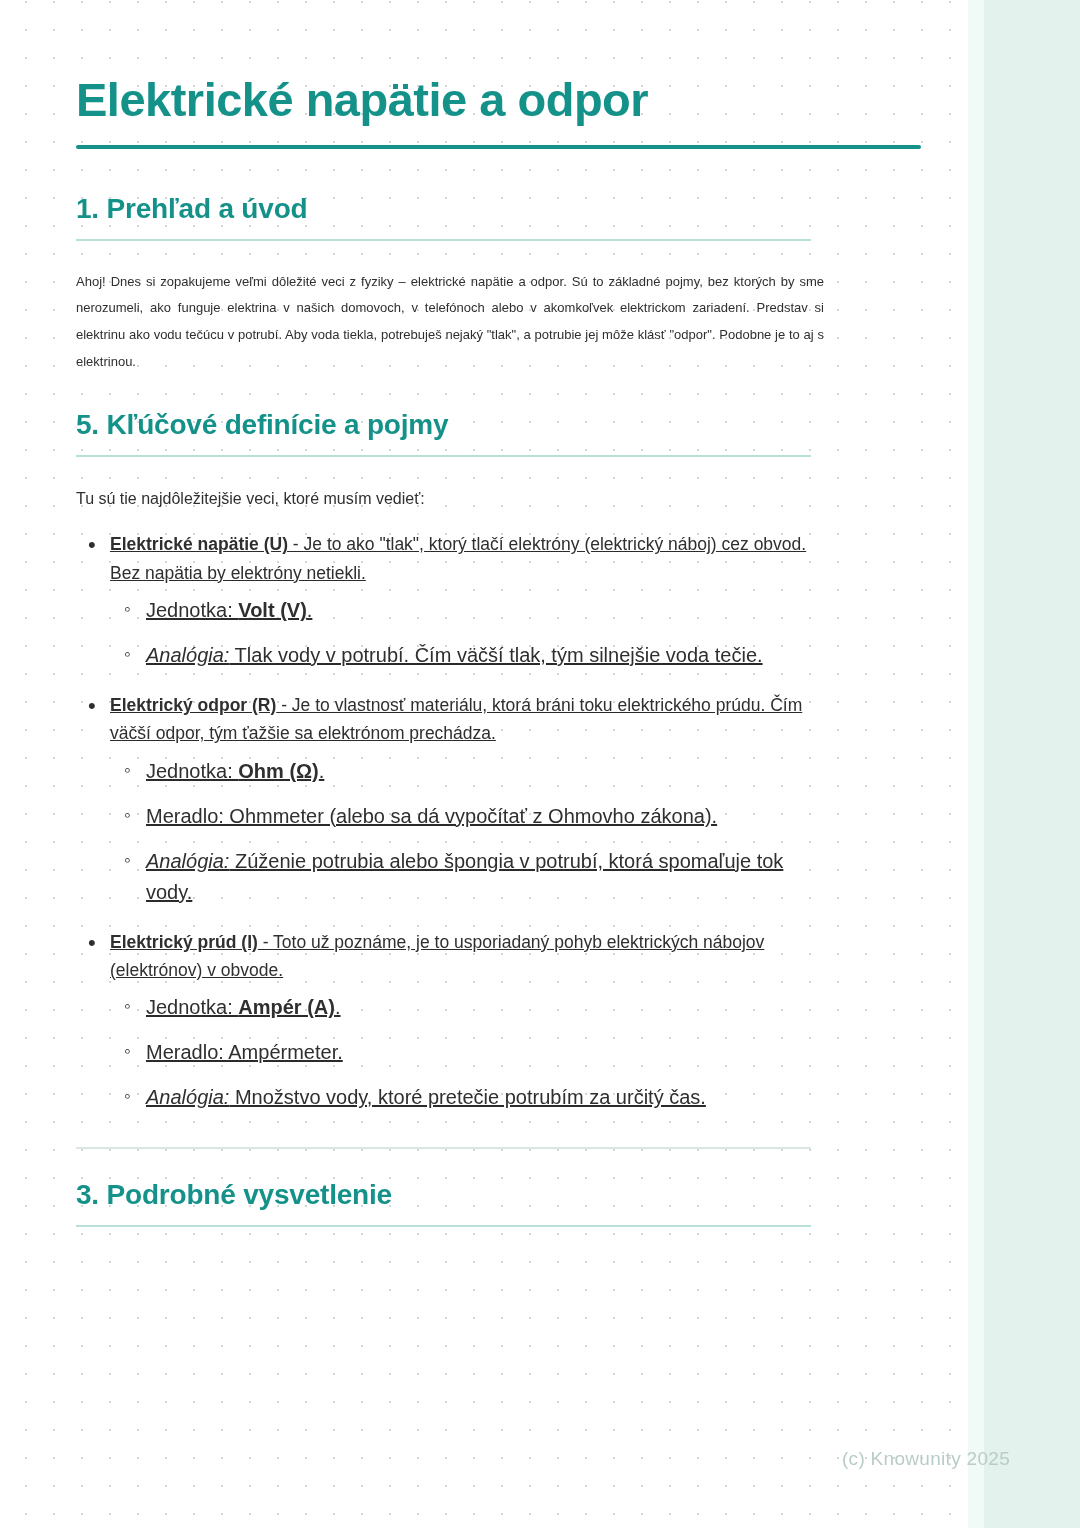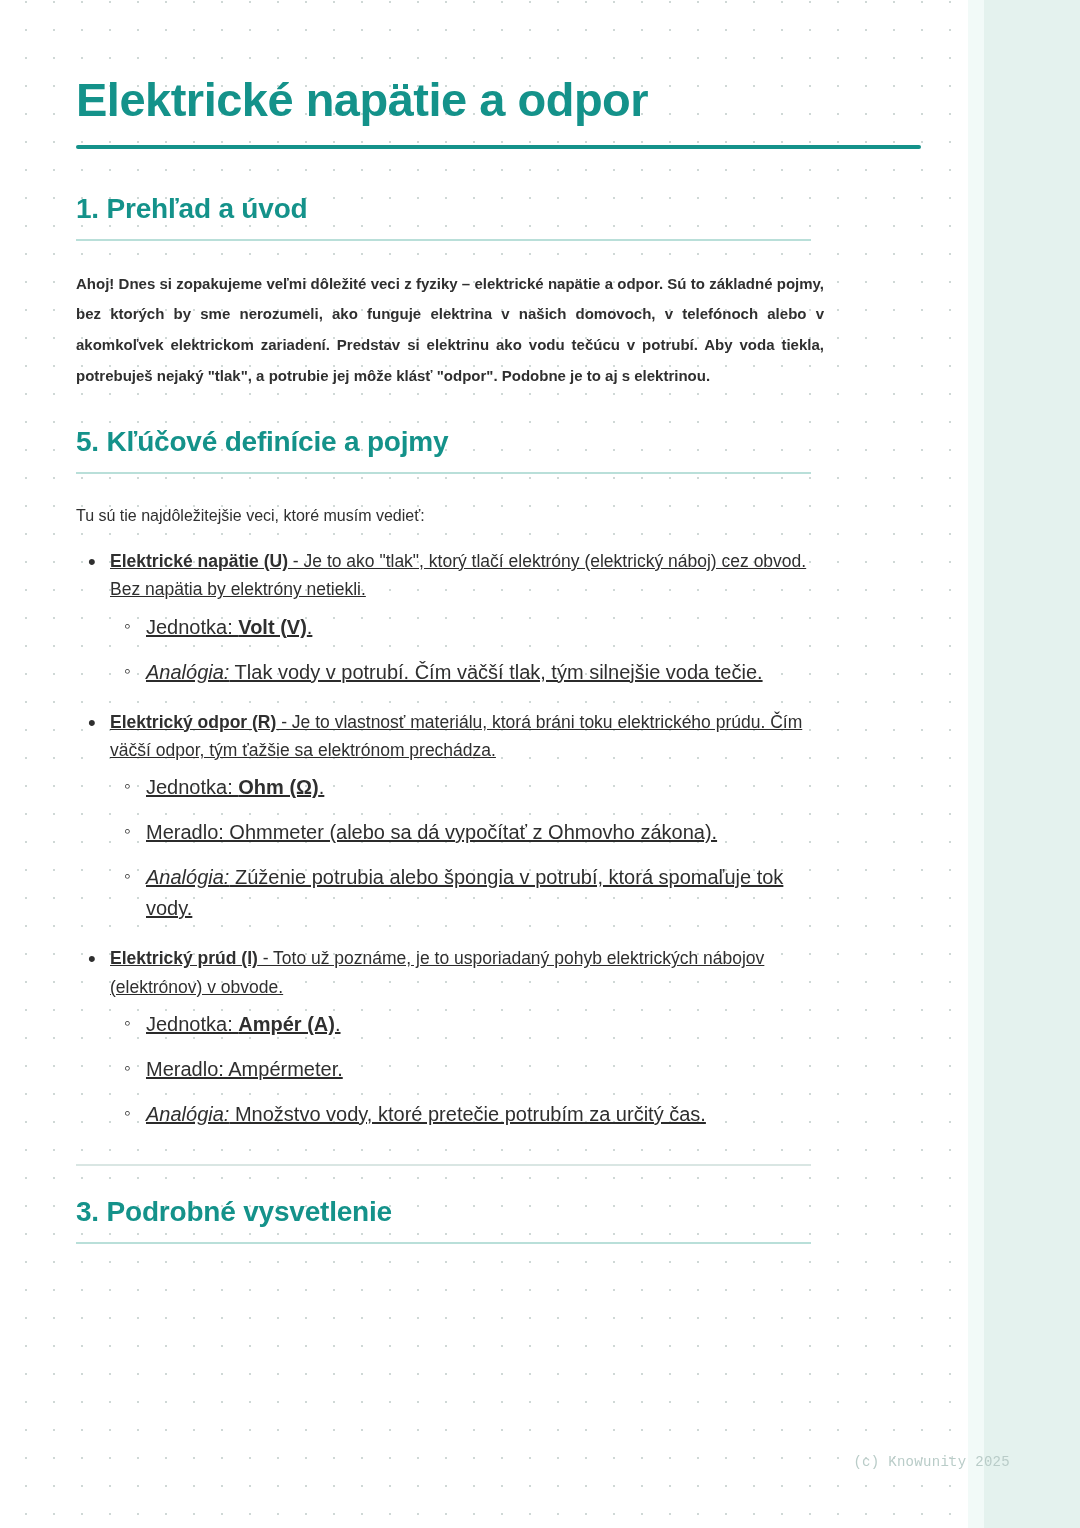--- a/index.html
+++ b/index.html
@@ -76,26 +76,25 @@
   }
   .section-rule {
     height: 2px;
     background: #b9dfd9;
     width: 735px;
     margin-bottom: 28px;
   }
   .section-rule.wide { width: 735px; }
 
   p.body-text {
-    font-size: 15px;
+    font-size: 13px;
     line-height: 2.05;
     margin: 0 0 34px 0;
     text-align: justify;
     color: #2f2f2f;
-    font-weight: bold;
   }
   p.lead-text {
     font-size: 16px;
     line-height: 1.7;
     margin: 0 0 18px 0;
     color: #2f2f2f;
   }
 
   ul.bullets {
     list-style: none;
@@ -152,24 +151,24 @@
     height: 2px;
     background: #d9e6e3;
     width: 735px;
     margin: 34px 0 30px 0;
   }
 
   .watermark {
     position: absolute;
     right: 70px;
     bottom: 58px;
-    font-size: 14px;
+    font-size: 19px;
     color: #b9ccc8;
     letter-spacing: 0.3px;
-    font-family: Liberation Mono, monospace;
+    font-family: Liberation Sans, sans-serif;
   }
 </style>
 </head>
 <body>
 
 <div class="page">
   <div class="side-band">
     <div class="side-band-inner"></div>
   </div>
 

